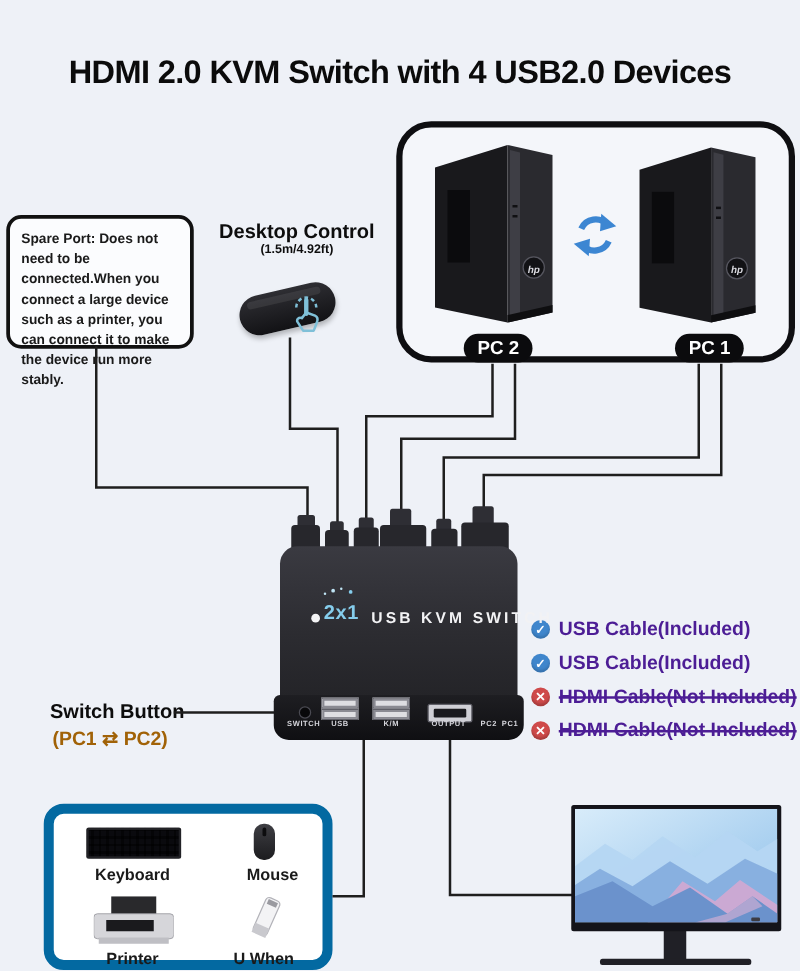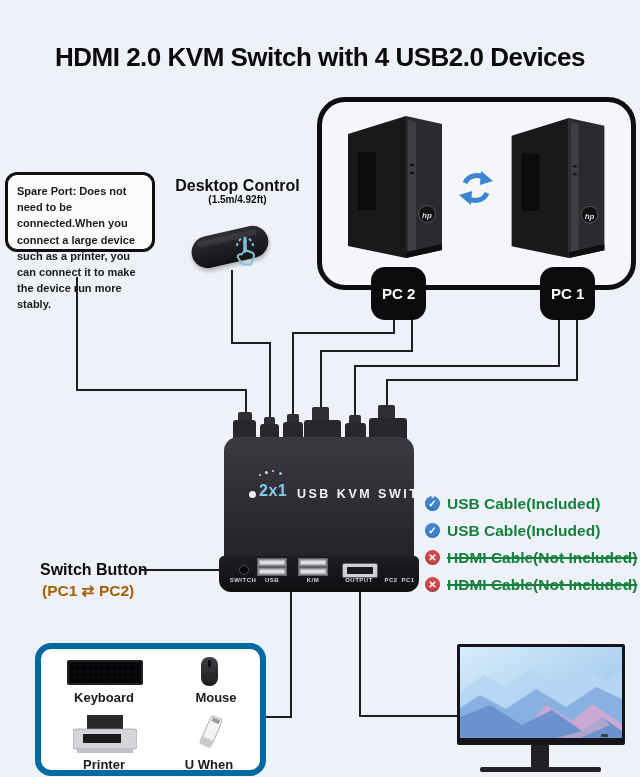--- a/index.html
+++ b/index.html
@@ -10,26 +10,26 @@
   
   .title{top:2px;left:0;width:640px;text-align:center;font-size:26px;font-weight:800;
          letter-spacing:-0.5px;color:#0b0b0b;margin-top:40px;}
   .subtitle{top:39px;left:0;width:640px;text-align:center;font-size:15px;font-weight:600;
             color:#3a3a3a;line-height:19px;}
 
   
   .pcs-box{left:317px;top:97px;width:319px;height:193px;box-sizing:border-box;
            border:5px solid #0e0e11;border-radius:28px;background:#f4f6fa;}
   .pc-badge{background:#0b0b0d;color:#fff;font-weight:700;font-size:15px;
-            padding:18px 11px;border-radius:14px;z-index:6;}
+            padding:3px 11px;border-radius:14px;z-index:6;}
   .badge-pc2{left:371px;top:267px;}
   .badge-pc1{left:540px;top:267px;}
 
   
-  .spare-box{left:5px;top:172px;width:150px;height:80px;box-sizing:border-box;
+  .spare-box{left:5px;top:172px;width:150px;height:107px;box-sizing:border-box;
              border:3px solid #111;border-radius:12px;background:#fbfcfe;
              padding:8px 8px 6px 9px;font-size:11px;line-height:16.2px;font-weight:600;color:#1a1a1a;}
 
   
   .dc-label{left:165px;top:177px;width:145px;text-align:center;font-size:16px;font-weight:700;color:#0d0d0d;line-height:17px;}
   .dc-length{left:165px;top:194px;width:145px;text-align:center;font-size:10px;font-weight:700;color:#0d0d0d;}
   .remote{left:191px;top:231px;width:78px;height:32px;background:linear-gradient(180deg,#2e2e33,#121215);
           border-radius:16px;transform:rotate(-13deg);box-shadow:0 3px 4px rgba(0,0,0,.25);}
   .remote::after{content:"";position:absolute;left:8px;top:4px;width:60px;height:6px;border-radius:4px;
           background:rgba(255,255,255,.08);}
@@ -54,30 +54,30 @@
            border-radius:2px;border:1px solid #606068;}
   .hdmi-port::after{content:"";position:absolute;left:4px;top:3px;right:4px;bottom:3px;background:#1a1a1e;border-radius:1px;}
 
   
   .cable-list{left:425px;top:490px;width:212px;}
   .cable-row{display:flex;align-items:center;height:27px;gap:7px;}
   .cable-icon{width:15px;height:15px;border-radius:50%;color:#fff;font-size:10px;font-weight:700;
               display:flex;align-items:center;justify-content:center;flex:0 0 15px;}
   .icon-check{background:#3f86cc;box-shadow:inset 0 -2px 2px rgba(0,0,0,.15);}
   .icon-cross{background:#cf4a4a;box-shadow:inset 0 -2px 2px rgba(0,0,0,.2);}
-  .cable-label{font-size:15.5px;font-weight:600;color:#15803d;white-space:nowrap;}
+  .cable-label{font-size:15.5px;font-weight:600;color:#4c1d95;white-space:nowrap;}
   .not-included .cable-label{text-decoration:line-through;text-decoration-thickness:1.5px;}
 
   
   .sb-label{left:40px;top:561px;font-size:16px;font-weight:700;color:#0d0d0d;}
   .sb-sub{left:42px;top:582px;font-size:15.5px;font-weight:600;color:#a16207;}
 
   
   .devices-box{left:35px;top:643px;width:231px;height:133px;box-sizing:border-box;
-               border:6px solid #0369a1;border-radius:16px;background:#fff;}
+               border:8px solid #0369a1;border-radius:16px;background:#fff;}
   .dev-label{position:absolute;font-size:13px;font-weight:600;color:#1a1a1a;text-align:center;width:110px;}
   .kbd-icon{position:absolute;left:26px;top:11px;width:76px;height:25px;border-radius:2px;background:#222226;
     background-image:repeating-linear-gradient(90deg,#46464c 0 4px,#222226 4px 6px),
                      repeating-linear-gradient(0deg,#46464c 0 4px,#222226 4px 6px);
     background-blend-mode:overlay;box-shadow:inset 0 0 0 2px #222226;}
   .mouse-icon{position:absolute;left:160px;top:8px;width:17px;height:29px;border-radius:8px;
     background:linear-gradient(180deg,#3e3e43,#1c1c1f);}
   .mouse-icon::after{content:"";position:absolute;left:7px;top:3px;width:3px;height:7px;background:#0c0c0e;border-radius:2px;}
 
   

